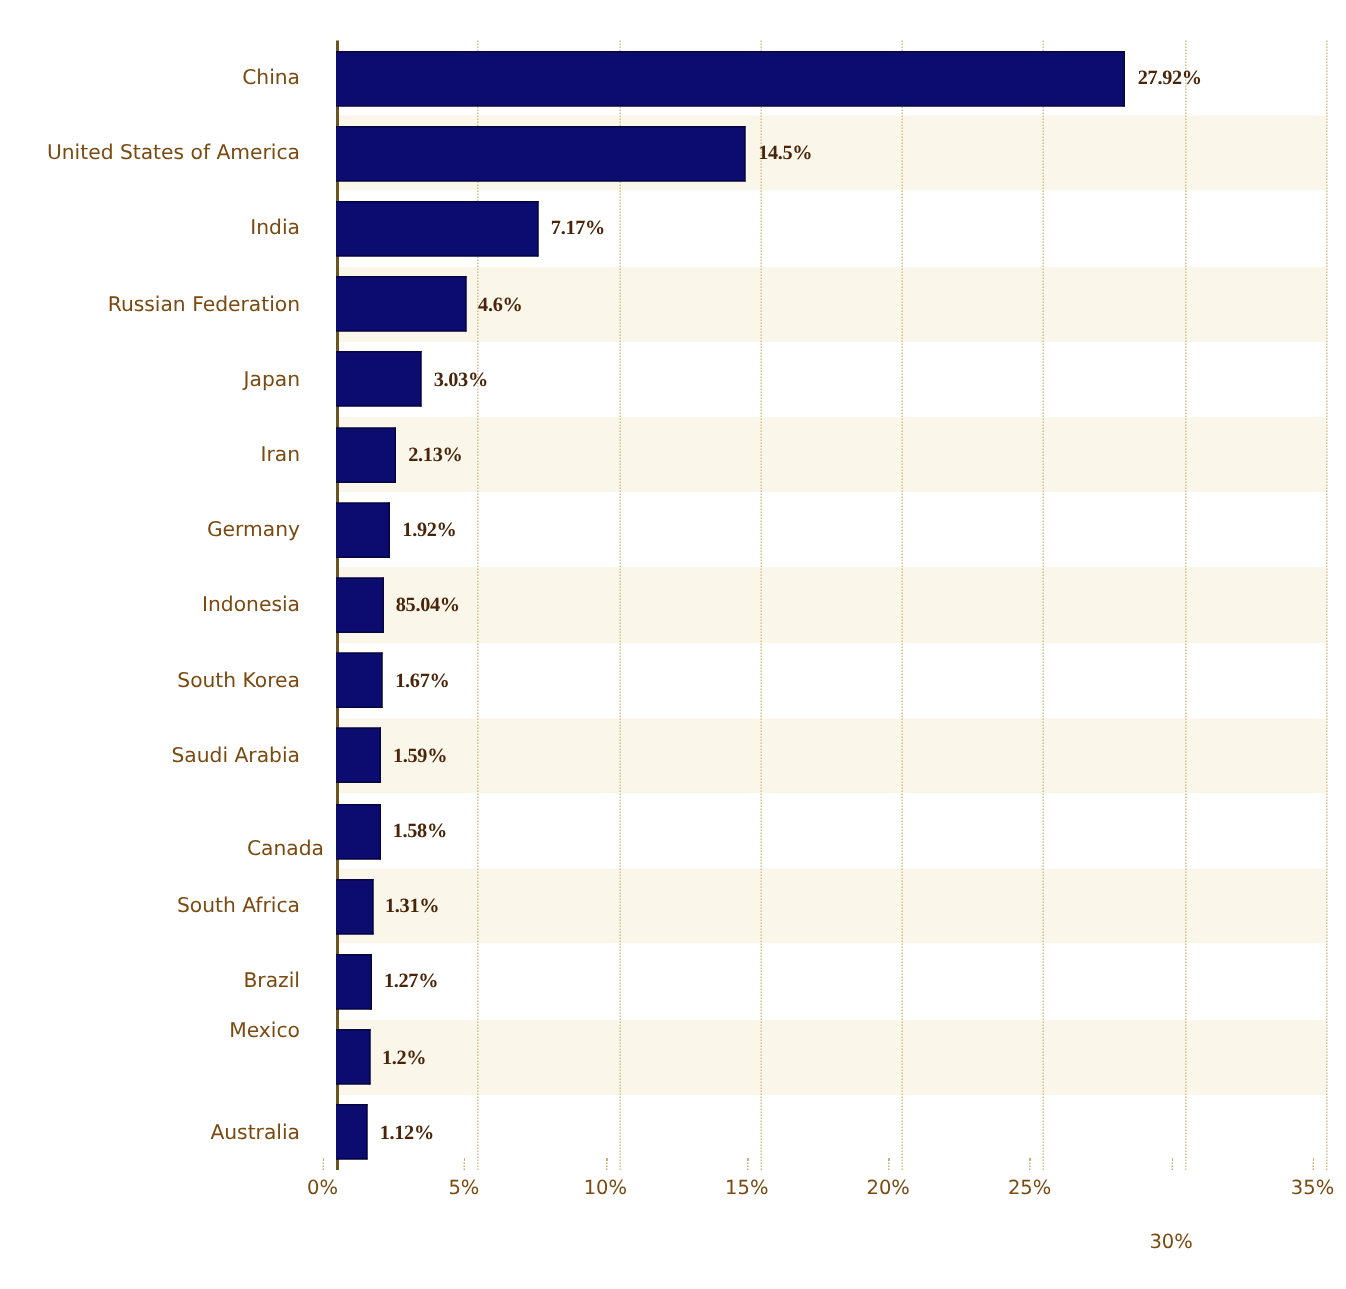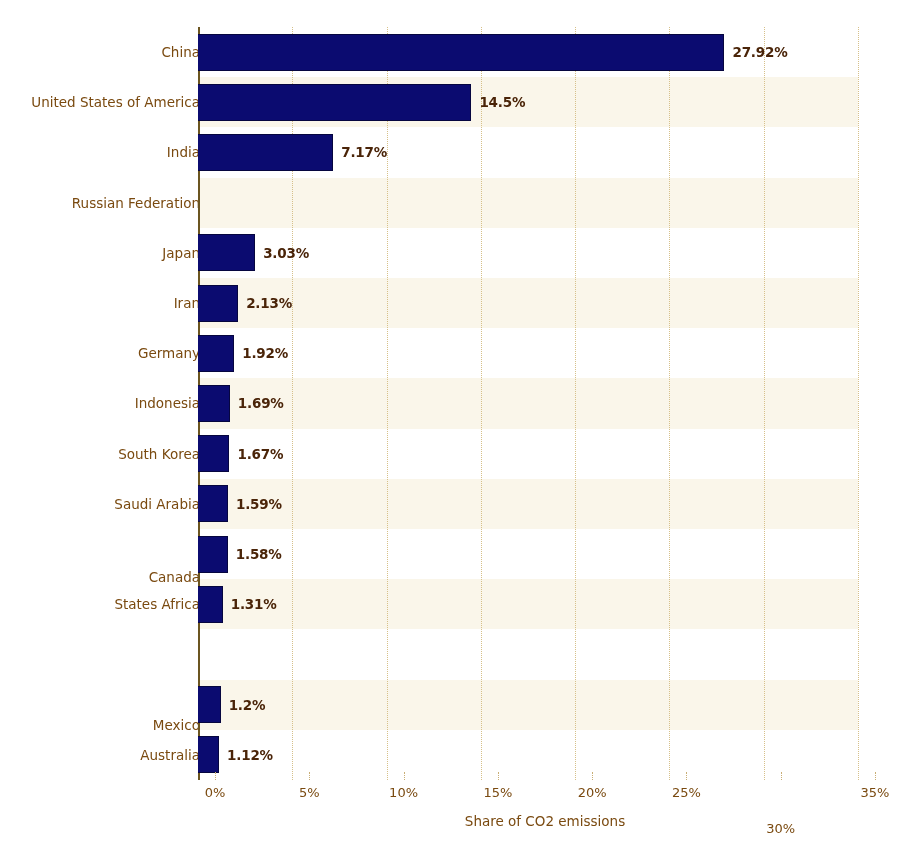--- a/index.html
+++ b/index.html
@@ -11,24 +11,25 @@
   }
   .chart-root{
     position:relative;
     width:897px;height:859px;
     background:#ffffff;
   }
 
   
   .plot-area{
     position:absolute;
-    left:198px;           
+    left:224px;           
     top:27px;
     width:660px;          
     height:753px;
+    font-family:Liberation Serif, serif;
   }
 
   
   .band{
     position:absolute;
     left:0;
     width:660px;
     height:50.2px;
   }
   .band.odd  { background:#ffffff; }
@@ -144,23 +145,24 @@
       <div class="cat-label" style="top: 50.2px; height: 50.2px; line-height: 50.2px;">United States of America</div>
       <div class="cat-label" style="top: 0px; height: 50.2px; line-height: 50.2px;">China</div>
       <div class="cat-label" style="top: 150.6px; height: 50.2px; line-height: 50.2px;">Russian Federation</div>
       <div class="cat-label" style="top: 100.4px; height: 50.2px; line-height: 50.2px;">India</div>
       <div class="cat-label" style="top: 200.8px; height: 50.2px; line-height: 50.2px;">Japan</div>
       <div class="cat-label" style="top: 251px; height: 50.2px; line-height: 50.2px;">Iran</div>
       <div class="cat-label" style="top: 301.2px; height: 50.2px; line-height: 50.2px;">Germany</div>
       <div class="cat-label" style="top: 351.4px; height: 50.2px; line-height: 50.2px;">Indonesia</div>
       <div class="cat-label" style="top: 451.8px; height: 50.2px; line-height: 50.2px;">Saudi Arabia</div>
       <div class="cat-label" style="top: 401.6px; height: 50.2px; line-height: 50.2px;">South Korea</div>
-      <div class="cat-label" style="top: 525px; height: 50.2px; line-height: 50.2px;">Canada</div>
-      <div class="cat-label" style="top: 552.2px; height: 50.2px; line-height: 50.2px;">States Africa</div>
-      <div class="cat-label" style="top: 673px; height: 50.2px; line-height: 50.2px;">Mexico</div>
+      <div class="cat-label" style="top: 514px; height: 50.2px; line-height: 50.2px; padding-left: 16px;">Canada</div>
+      <div class="cat-label" style="top: 552.2px; height: 50.2px; line-height: 50.2px;">South Africa</div>
+      <div class="cat-label" style="top: 602.4px; height: 50.2px; line-height: 50.2px;">Brazil</div>
+      <div class="cat-label" style="top: 635px; height: 50.2px; line-height: 50.2px;">Mexico</div>
       <div class="cat-label" style="top: 702.8px; height: 50.2px; line-height: 50.2px;">Australia</div>
     </div>
 
   <div class="plot-area">
       <div class="band odd" style="top: 0px; height: 50.2px;"></div>
       <div class="band even" style="top: 50.2px; height: 50.2px;"></div>
       <div class="band odd" style="top: 100.4px; height: 50.2px;"></div>
       <div class="band even" style="top: 150.6px; height: 50.2px;"></div>
       <div class="band odd" style="top: 200.8px; height: 50.2px;"></div>
       <div class="band even" style="top: 251px; height: 50.2px;"></div>
@@ -186,51 +188,59 @@
         <span class="bar-value" style="left: 534.491px; height: 50.2px; line-height: 50.2px;">27.92%</span>
       </div>
       <div class="row" style="top: 50.2px; height: 62px;">
         <div class="bar" title="United States of America 14.5%" style="width: 273.429px; background: rgb(11, 11, 112); top: 6.6px;"></div>
         <span class="bar-value" style="left: 281.429px; height: 50.2px; line-height: 50.2px;">14.5%</span>
       </div>
       <div class="row" style="top: 100.4px; height: 50.2px;">
         <div class="bar" title="India 7.17%" style="width: 135.206px; background: rgb(11, 11, 112); top: 6.6px;"></div>
         <span class="bar-value" style="left: 143.206px; height: 50.2px; line-height: 50.2px;">7.17%</span>
       </div>
+      <div class="row" style="top: 150.6px; height: 50.2px;">
+        <div class="bar" title="Russian Federation 4.6%" style="width: 86.7429px; background: rgb(11, 11, 112); top: 6.6px;"></div>
+        <span class="bar-value" style="left: 94.7429px; height: 50.2px; line-height: 50.2px;">4.6%</span>
+      </div>
       <div class="row" style="top: 200.8px; height: 50.2px;">
         <div class="bar" title="Japan 3.03%" style="width: 57.1371px; background: rgb(11, 11, 112); top: 6.6px;"></div>
         <span class="bar-value" style="left: 65.1371px; height: 50.2px; line-height: 50.2px;">3.03%</span>
       </div>
       <div class="row" style="top: 251px; height: 50.2px;">
         <div class="bar" title="Iran 2.13%" style="width: 40.1657px; background: rgb(11, 11, 112); top: 6.6px;"></div>
         <span class="bar-value" style="left: 48.1657px; height: 50.2px; line-height: 50.2px;">2.13%</span>
       </div>
       <div class="row" style="top: 301.2px; height: 39px;">
         <div class="bar" title="Germany 1.92%" style="width: 36.2057px; background: rgb(11, 11, 112); top: 6.6px;"></div>
         <span class="bar-value" style="left: 44.2057px; height: 50.2px; line-height: 50.2px;">1.92%</span>
       </div>
       <div class="row" style="top: 351.4px; height: 50.2px;">
         <div class="bar" title="Indonesia 1.69%" style="width: 31.8686px; background: rgb(11, 11, 112); top: 6.6px;"></div>
-        <span class="bar-value" style="left: 39.8686px; height: 50.2px; line-height: 50.2px;">1.69%</span>
+        <span class="bar-value" style="left: 39.8686px; height: 50.2px; line-height: 50.2px;">85.04%</span>
       </div>
       <div class="row" style="top: 401.6px; height: 50.2px;">
         <div class="bar" title="South Korea 1.67%" style="width: 31.4914px; background: rgb(11, 11, 112); top: 6.6px;"></div>
         <span class="bar-value" style="left: 39.4914px; height: 50.2px; line-height: 50.2px;">1.67%</span>
       </div>
       <div class="row" style="top: 451.8px; height: 50.2px;">
         <div class="bar" title="Saudi Arabia 1.59%" style="width: 29.9829px; background: rgb(11, 11, 112); top: 6.6px;"></div>
         <span class="bar-value" style="left: 37.9829px; height: 50.2px; line-height: 50.2px;">1.59%</span>
       </div>
       <div class="row" style="top: 502px; height: 50.2px;">
         <div class="bar" title="Canada 1.58%" style="width: 29.7943px; background: rgb(11, 11, 112); top: 6.6px;"></div>
         <span class="bar-value" style="left: 37.7943px; height: 50.2px; line-height: 50.2px;">1.58%</span>
       </div>
       <div class="row" style="top: 552.2px; height: 50.2px;">
         <div class="bar" title="South Africa 1.31%" style="width: 24.7029px; background: rgb(11, 11, 112); top: 6.6px;"></div>
         <span class="bar-value" style="left: 32.7029px; height: 50.2px; line-height: 50.2px;">1.31%</span>
+      </div>
+      <div class="row" style="top: 602.4px; height: 50.2px;">
+        <div class="bar" title="Brazil 1.27%" style="width: 23.9486px; background: rgb(11, 11, 112); top: 6.6px;"></div>
+        <span class="bar-value" style="left: 31.9486px; height: 50.2px; line-height: 50.2px;">1.27%</span>
       </div>
       <div class="row" style="top: 652.6px; height: 50.2px;">
         <div class="bar" title="Mexico 1.2%" style="width: 22.6286px; background: rgb(11, 11, 112); top: 6.6px;"></div>
         <span class="bar-value" style="left: 30.6286px; height: 50.2px; line-height: 50.2px;">1.2%</span>
       </div>
       <div class="row" style="top: 702.8px; height: 50.2px; padding-left: 28px;">
         <div class="bar" title="Australia 1.12%" style="width: 21.12px; background: rgb(11, 11, 112); top: 6.6px;"></div>
         <span class="bar-value" style="left: 29.12px; height: 50.2px; line-height: 50.2px;">1.12%</span>
       </div>
     </div>
@@ -247,15 +257,14 @@
       <div class="tick-mark" style="left: 377.143px;"></div>
       <div class="tick" style="left: 377.143px;">20%</div>
       <div class="tick-mark" style="left: 471.429px;"></div>
       <div class="tick" style="left: 471.429px;">25%</div>
       <div class="tick-mark" style="left: 565.714px;"></div>
       <div class="tick" style="left: 565.714px; margin-top: 36px;">30%</div>
       <div class="tick-mark" style="left: 660px;"></div>
       <div class="tick" style="left: 660px;">35%</div>
     </div>
 
-  <div class="axis-title">Share of CO2 emissions</div>
 
 </div>
 
 </body></html>

